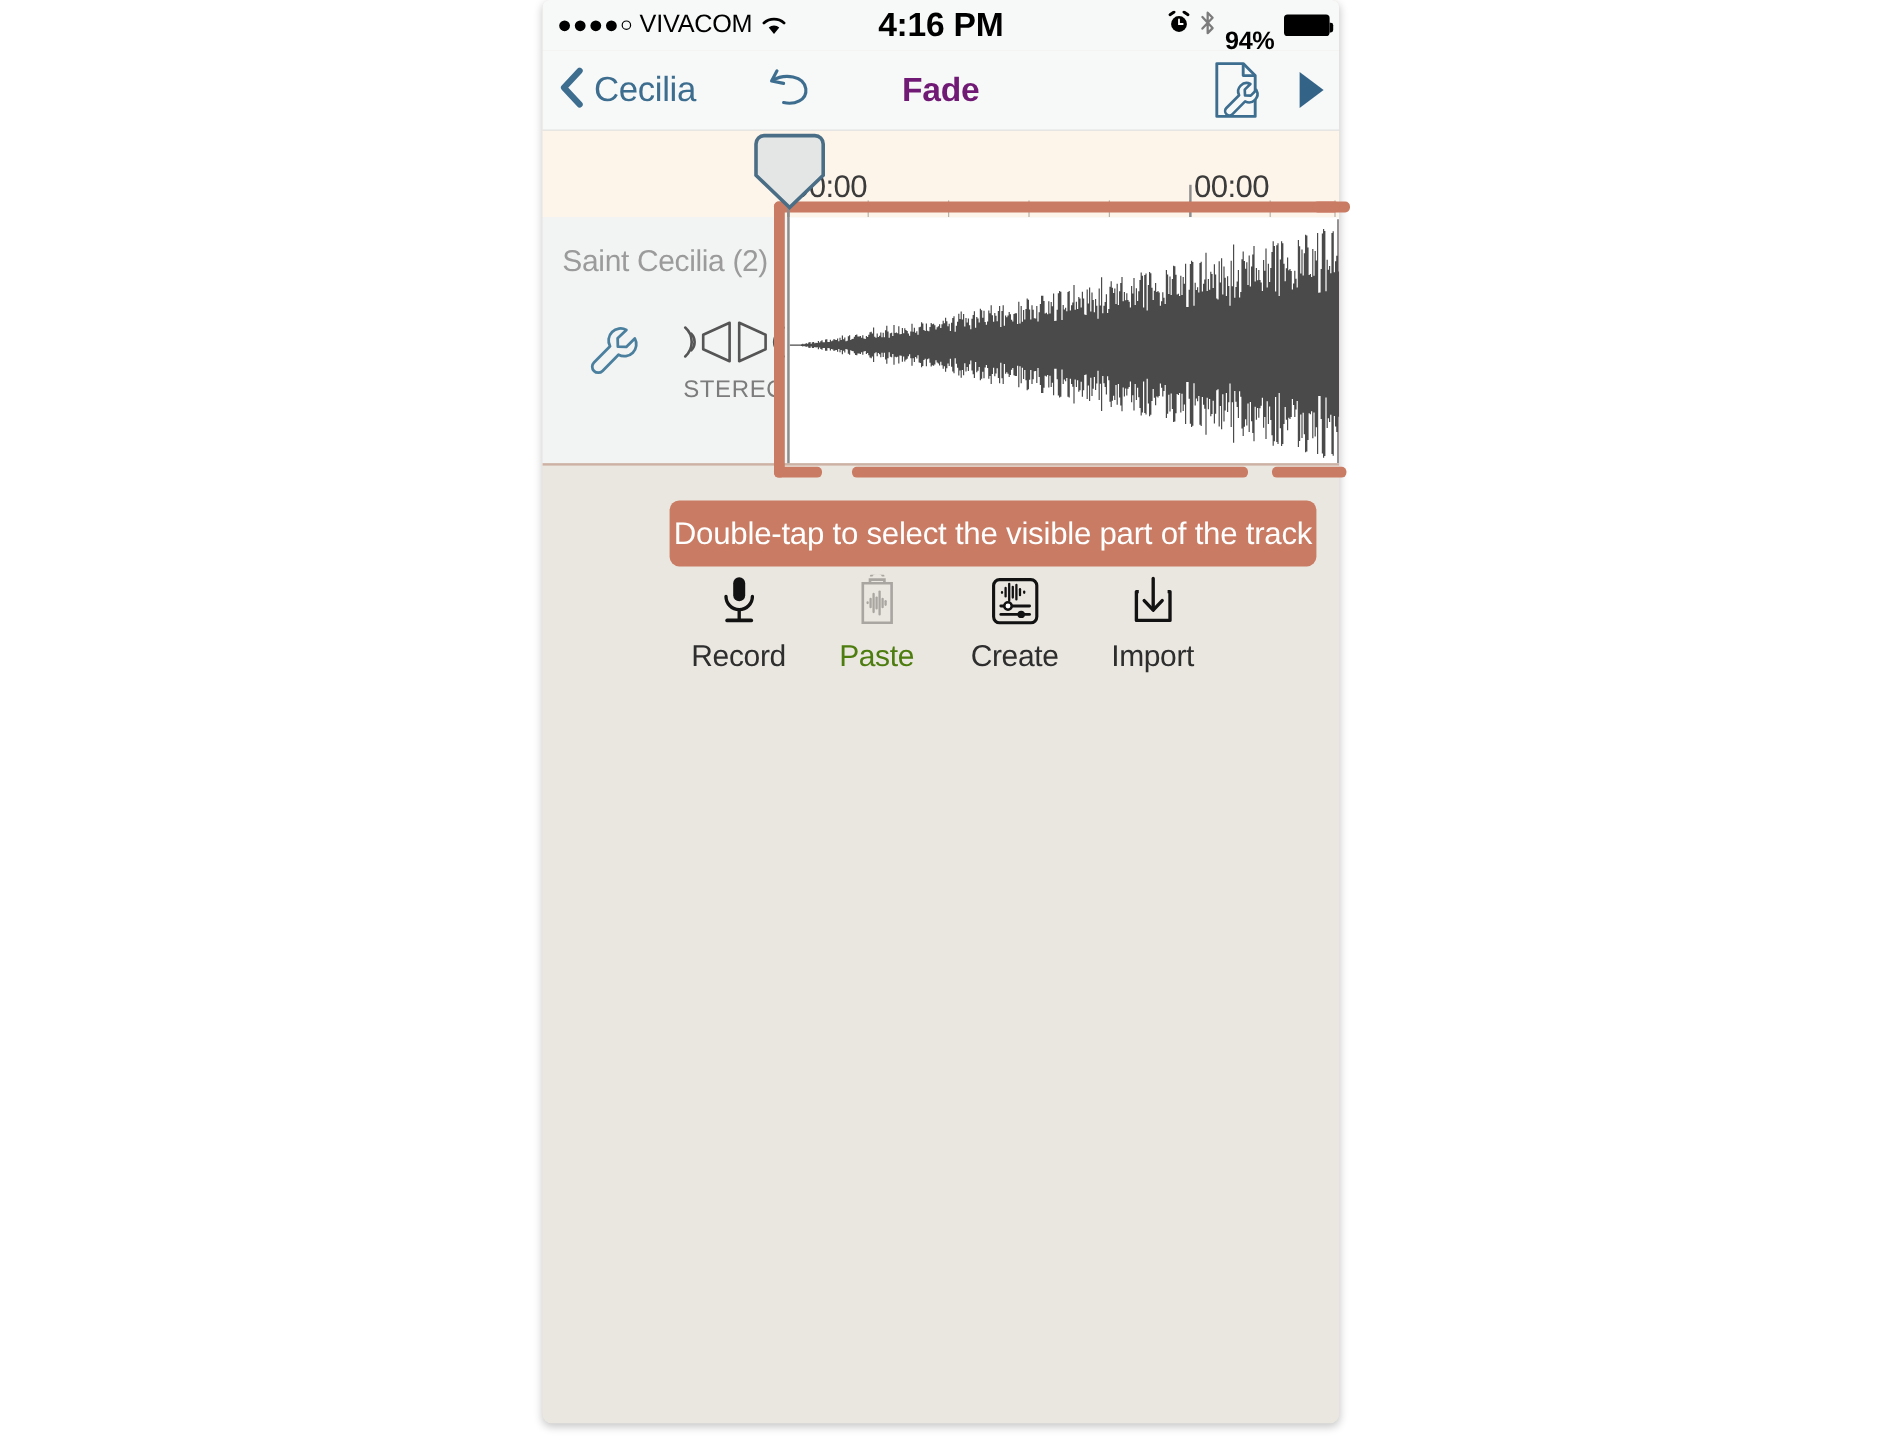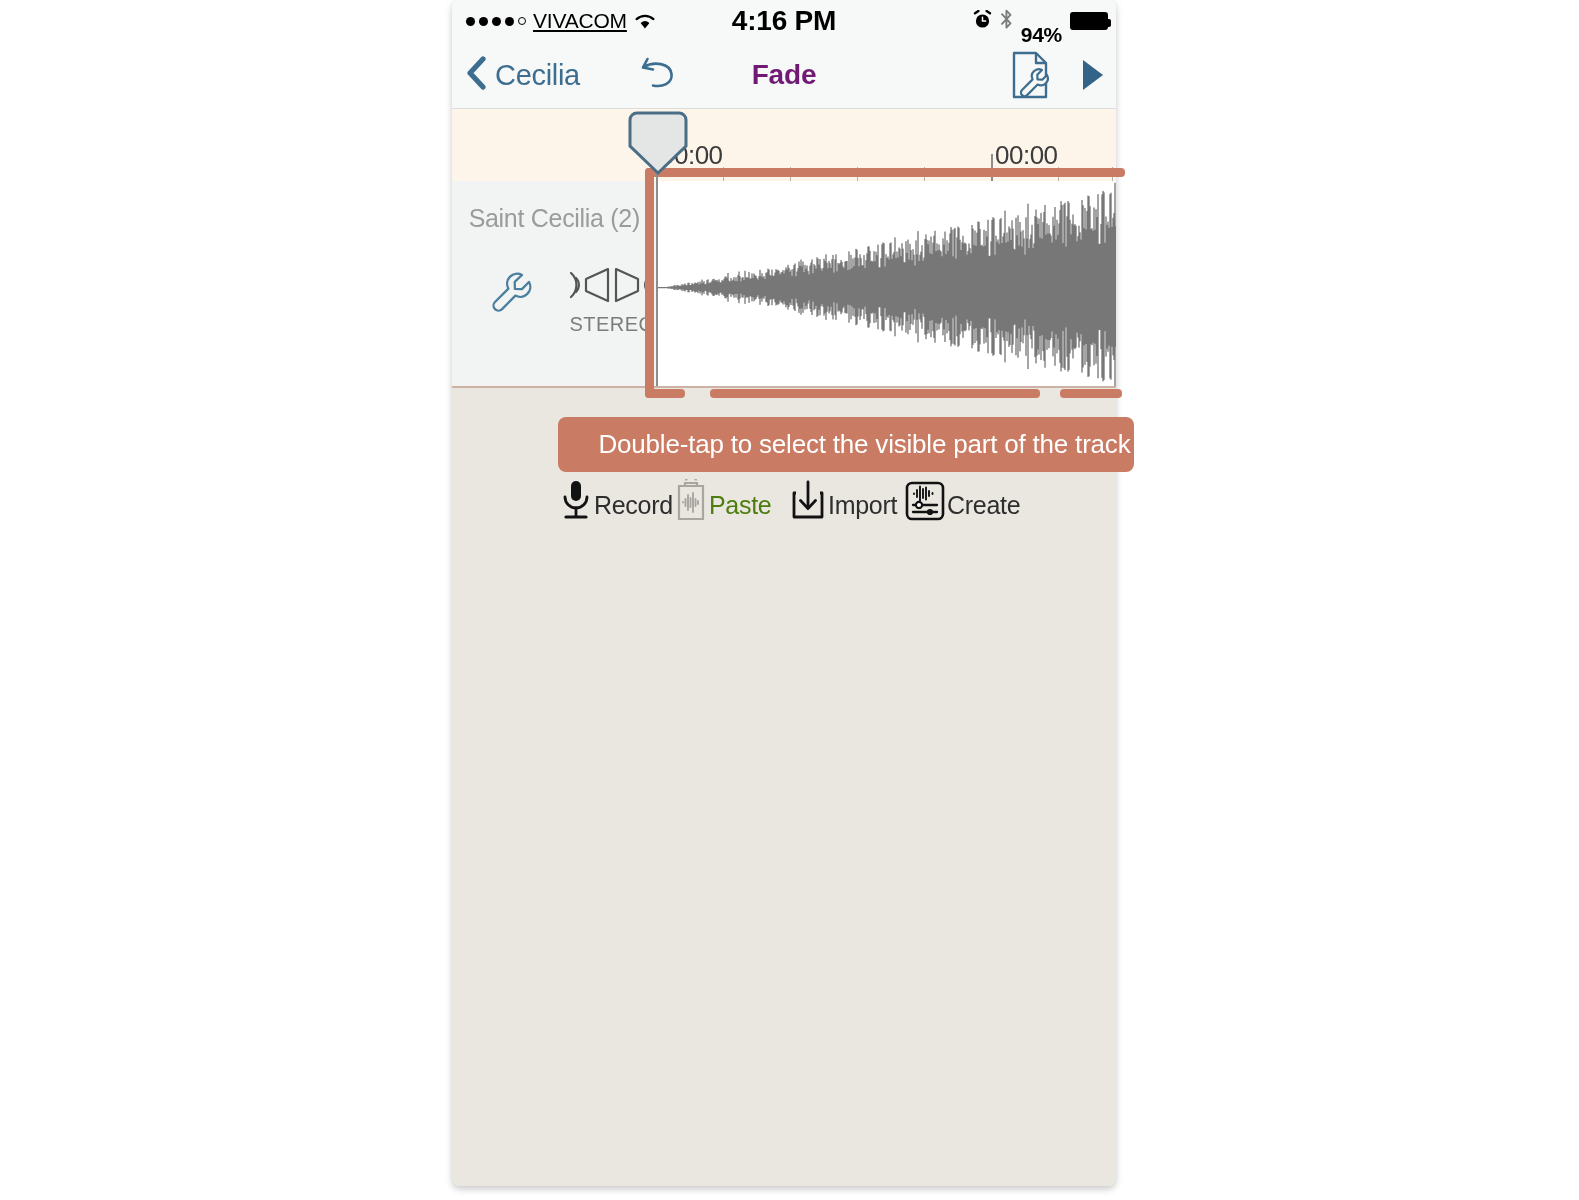--- a/index.html
+++ b/index.html
@@ -40,21 +40,21 @@
     background: #f7f8f8;
     color: #000;
   }
   .sb-left {
     position: absolute; left: 14px; top: 0; height: 42px;
     display: flex; align-items: center; gap: 7px;
   }
   .dots { display: flex; align-items: center; gap: 4px; }
   .dot { width: 9px; height: 9px; border-radius: 50%; background: #000; }
   .dot.hollow { background: transparent; border: 1.6px solid #000; width: 6px; height: 6px; }
-  .carrier { font-size: 21px; letter-spacing: -0.2px; text-decoration: underline; }
+  .carrier { font-size: 21px; letter-spacing: -0.2px; }
   .wifi { width: 22px; height: 17px; }
   .sb-center {
     position: absolute; left: 0; top: 0; width: 664px; height: 42px;
     display: flex; align-items: center; justify-content: center;
     font-size: 28px; font-weight: bold; letter-spacing: -0.2px;
   }
   .sb-right {
     position: absolute; right: 8px; top: 0; height: 42px;
     display: flex; align-items: center; gap: 8px;
   }
@@ -181,31 +181,31 @@
     width: 2px; height: 238px; background: #8d8d8d;
   }
 
   
   .tooltip {
     position: absolute; left: 558px; top: 417px;
     width: 539px; height: 55px;
     background: #c97b63;
     border-radius: 8px;
     display: flex; align-items: center; justify-content: center;
-    color: #ffffff; font-size: 26px; letter-spacing: -0.2px; padding-left: 37px;
+    color: #ffffff; font-size: 26px; letter-spacing: -0.2px;
   }
 
   
   .actions {
     position: absolute; left: 558px; top: 478px;
     width: 540px; height: 82px;
     display: flex; align-items: flex-start;
   }
   .action {
-    width: 115px; display: flex; flex-direction: row;
+    width: 115px; display: flex; flex-direction: column;
     align-items: center; cursor: pointer;
   }
   .action .ic { height: 46px; display:flex; align-items:center; justify-content:center; }
   .action .lbl { font-size: 25px; color: #2e2e2e; margin-top: 9px; letter-spacing:-0.3px; }
   .action.disabled .lbl { color: #4d7c0f; }
 
   
   .sheet {
     position: absolute; left: 0; top: 386px;
     width: 664px; height: 800px;
@@ -407,45 +407,45 @@
               <path d="M22.5 20 V27"></path>
             <path d="M25 22 V25"></path>
           </g>
         </svg>
       </span>
       <span class="lbl">Paste</span>
     </div>
 
     <div class="action">
       <span class="ic">
-        <svg width="40" height="44" viewBox="0 0 40 44">
-          <path d="M8 14 H6 V38 H34 V14 H32" stroke="#121212" stroke-width="2.8" fill="none" stroke-linejoin="round"></path>
-          <path d="M20 3 V29" stroke="#121212" stroke-width="2.8" stroke-linecap="round"></path>
-          <path d="M12.5 21.5 L20 29.5 L27.5 21.5" stroke="#121212" stroke-width="2.8" fill="none" stroke-linecap="round" stroke-linejoin="round"></path>
-        </svg>
-      </span>
-      <span class="lbl">Import</span>
-    </div>
-
-    <div class="action">
-      <span class="ic">
         <svg width="44" height="44" viewBox="0 0 44 44">
           <rect x="4" y="4" width="36" height="36" rx="5" stroke="#121212" stroke-width="2.6" fill="none"></rect>
           <g stroke="#121212" stroke-width="1.9" stroke-linecap="round">
             <path d="M11 14.5 V15"></path>
               <path d="M14 11 V18"></path>
               <path d="M17 7.5 V21.5"></path>
             <path d="M20 10 V19"></path>
               <path d="M23 8.5 V20.5"></path>
               <path d="M26 12 V17"></path>
             <path d="M29.5 14 V15"></path>
           </g>
           <path d="M10 26 H34" stroke="#121212" stroke-width="2.3" stroke-linecap="round"></path>
           <circle cx="16" cy="26" r="3.1" fill="#fff" stroke="#121212" stroke-width="2.1"></circle>
           <path d="M10 33 H34" stroke="#121212" stroke-width="2.3" stroke-linecap="round"></path>
           <circle cx="27" cy="33" r="3.1" fill="#121212"></circle>
         </svg>
       </span>
       <span class="lbl">Create</span>
     </div>
 
+    <div class="action">
+      <span class="ic">
+        <svg width="40" height="44" viewBox="0 0 40 44">
+          <path d="M8 14 H6 V38 H34 V14 H32" stroke="#121212" stroke-width="2.8" fill="none" stroke-linejoin="round"></path>
+          <path d="M20 3 V29" stroke="#121212" stroke-width="2.8" stroke-linecap="round"></path>
+          <path d="M12.5 21.5 L20 29.5 L27.5 21.5" stroke="#121212" stroke-width="2.8" fill="none" stroke-linecap="round" stroke-linejoin="round"></path>
+        </svg>
+      </span>
+      <span class="lbl">Import</span>
+    </div>
+
   </div>
 </div>
 
 </body></html>

